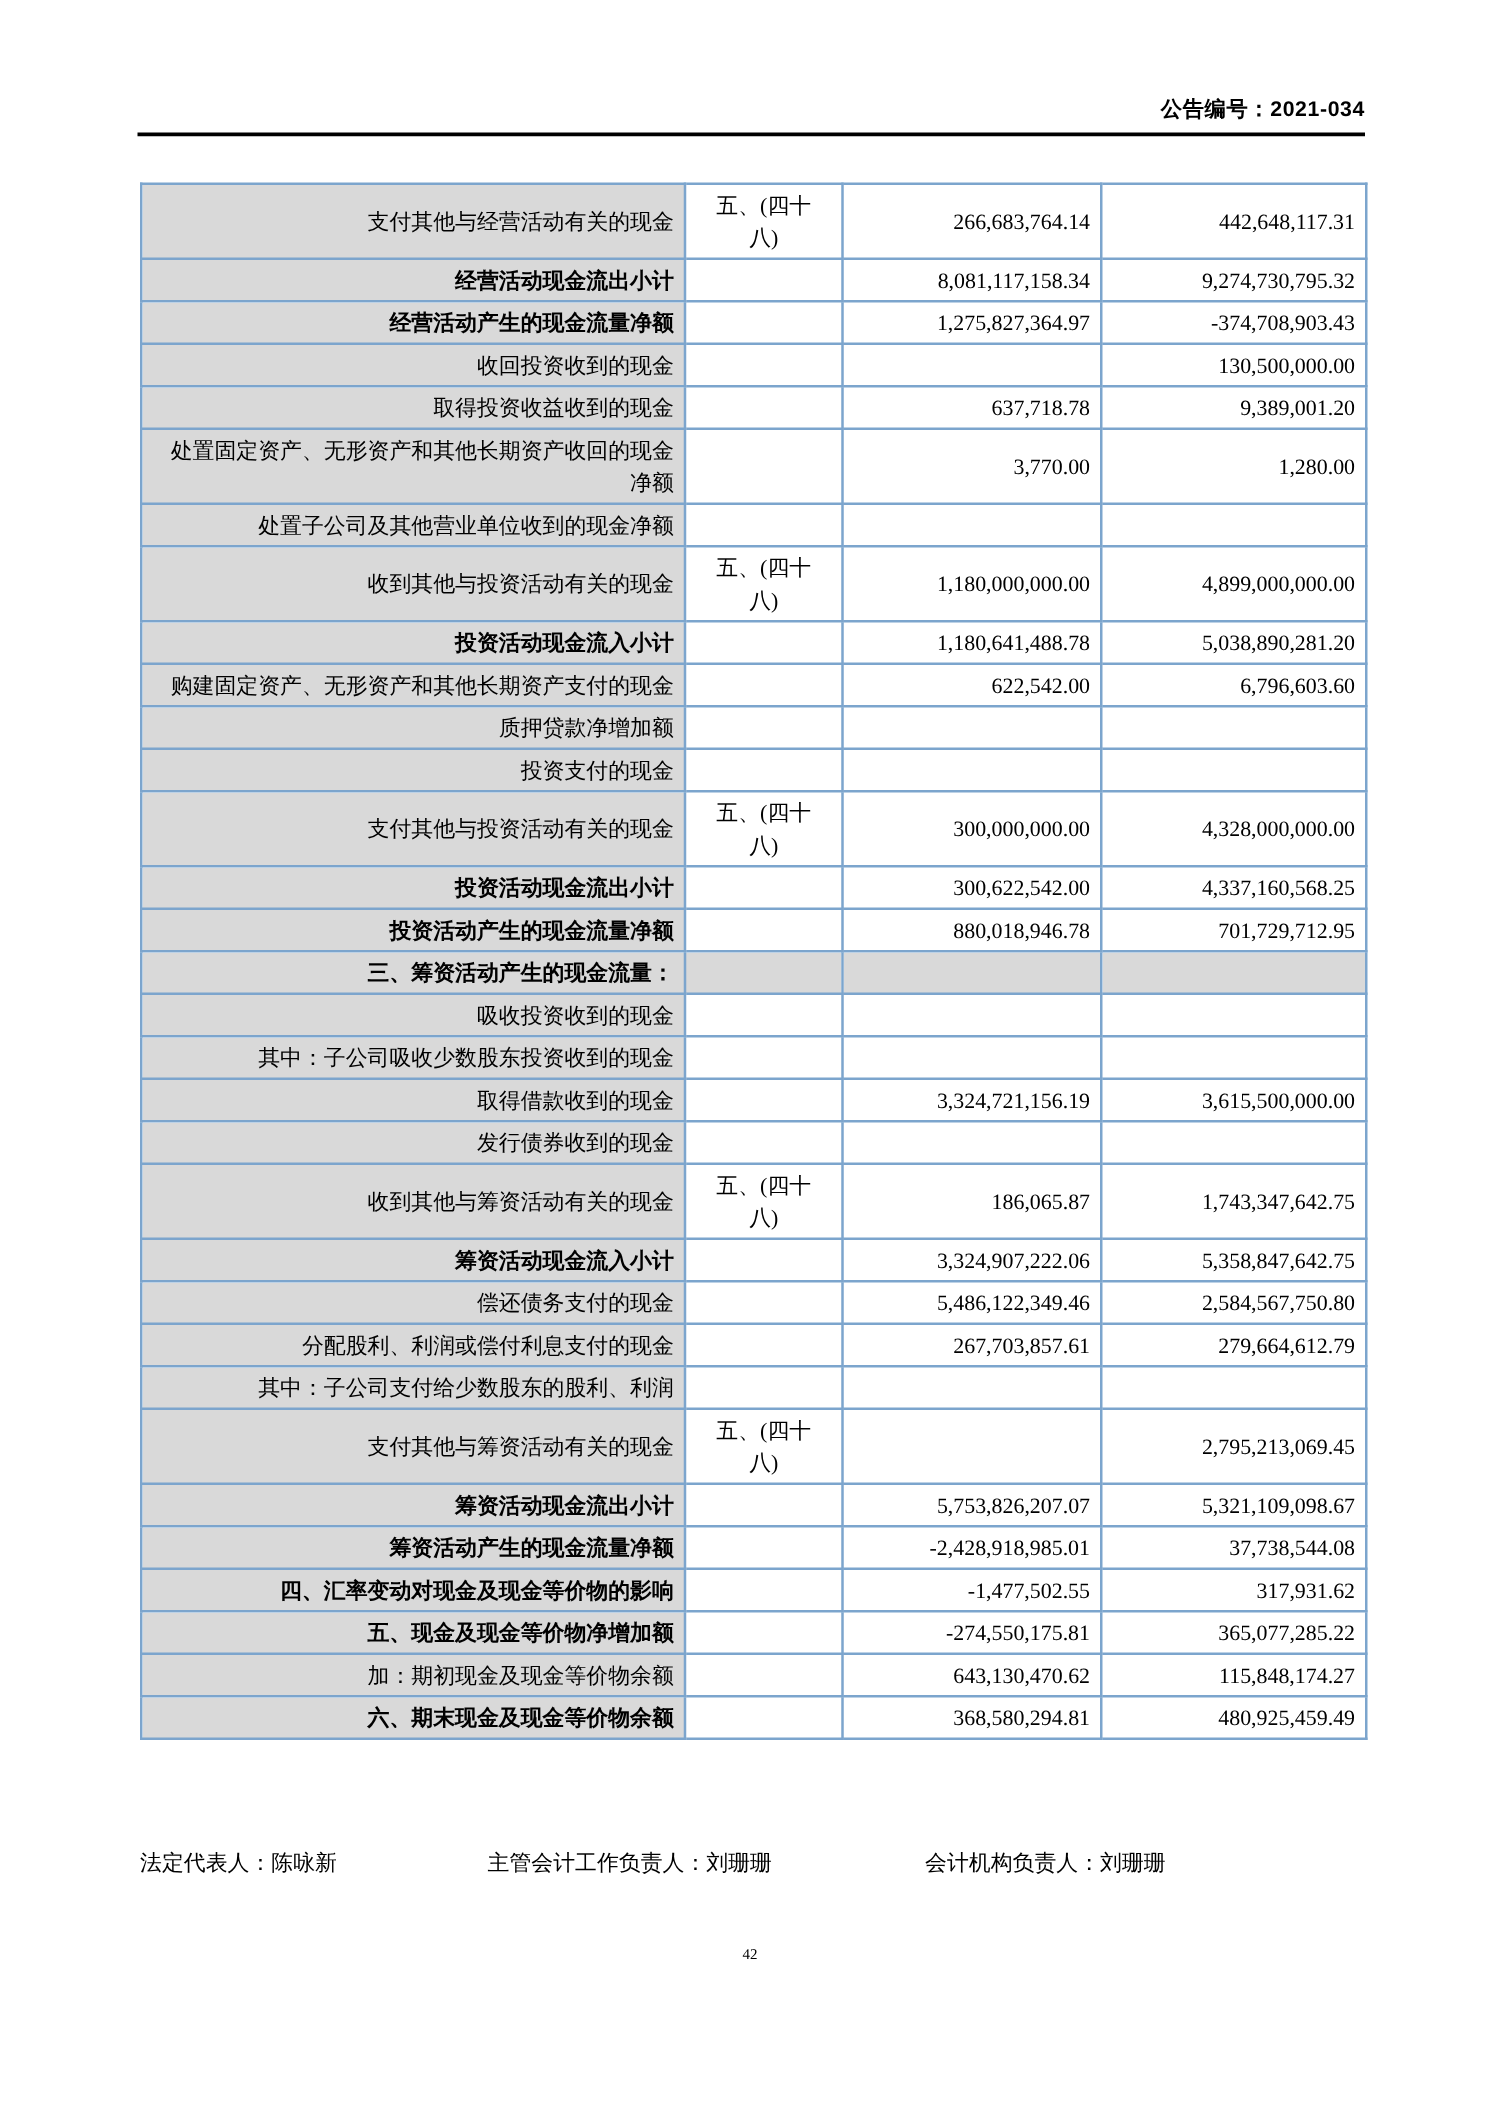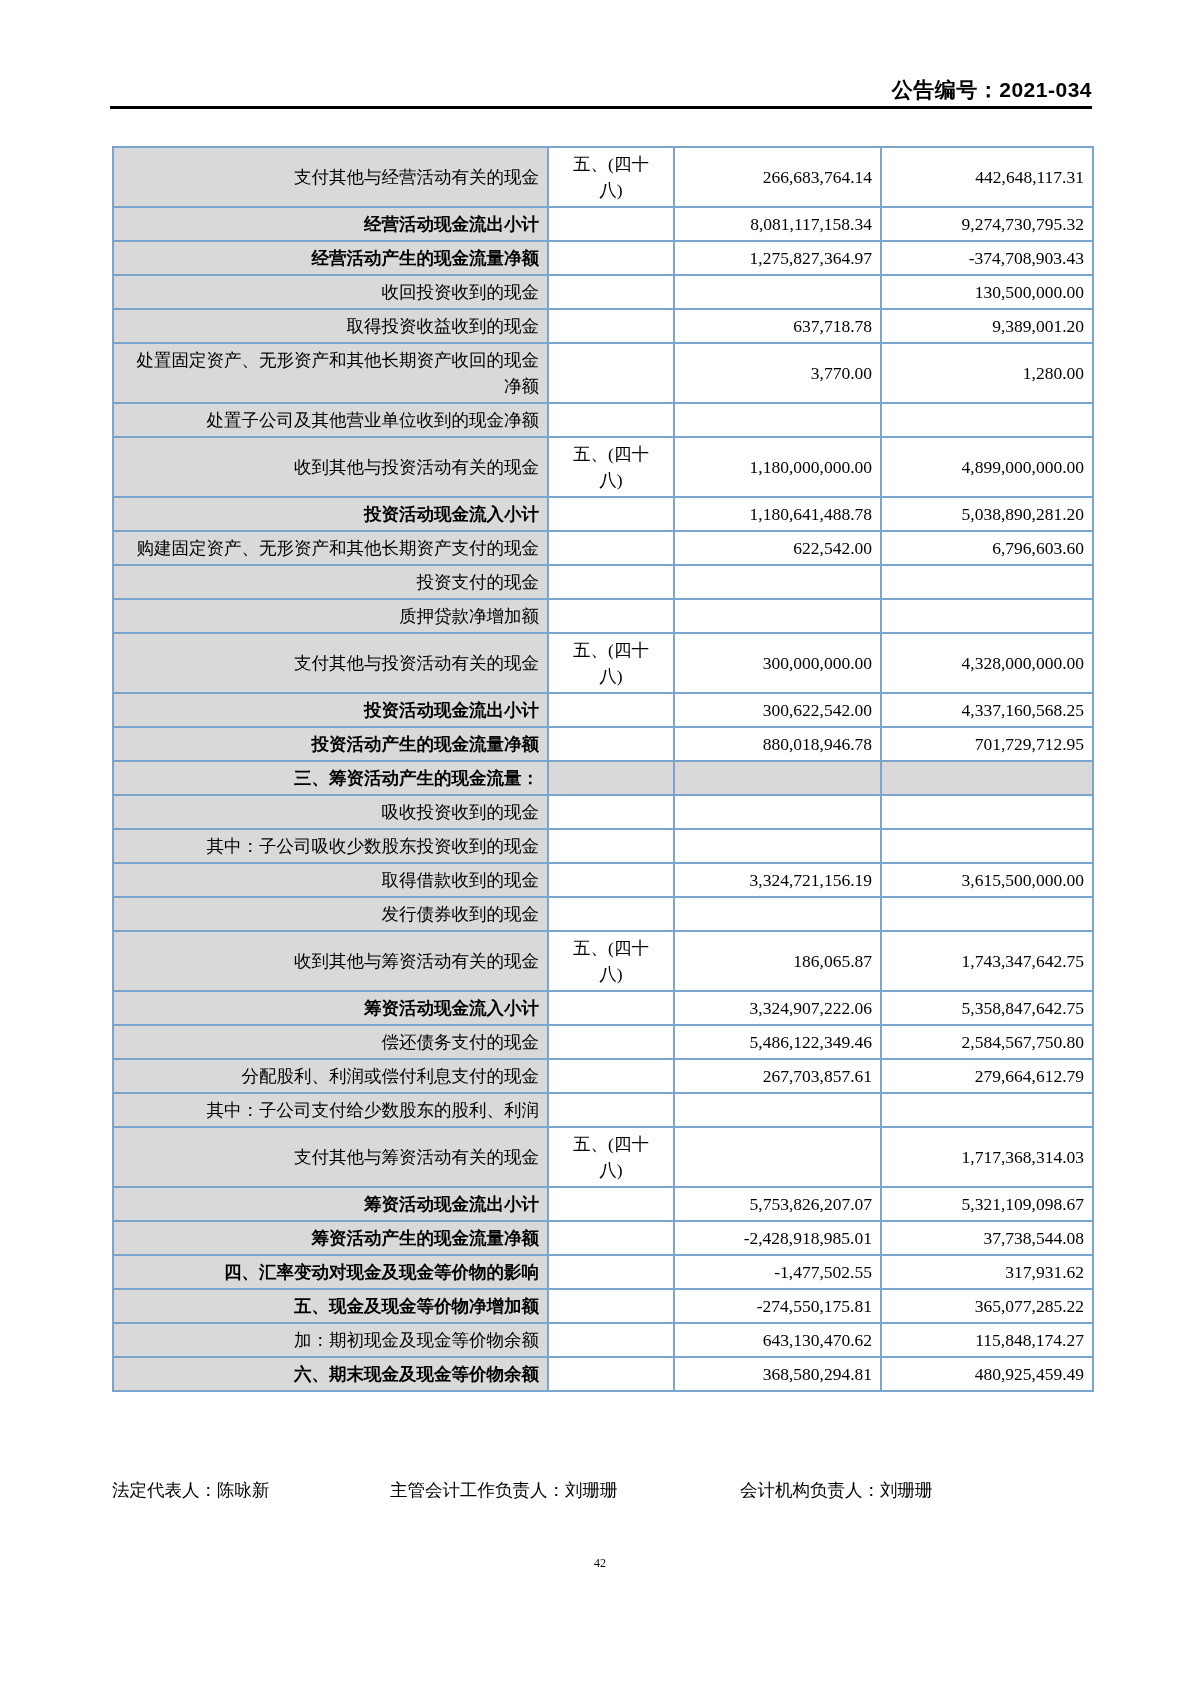--- a/index.html
+++ b/index.html
@@ -1,21 +1,21 @@
 <!DOCTYPE html>
 <html><head>
 <meta charset="utf-8">
 <style>
   html,body{margin:0;padding:0;}
   body{
     width:1200px;height:1697px;position:relative;background:#ffffff;color:#000;
     font-family:"Liberation Serif","DejaVu Serif",serif;
   }
   .header-note{
-    position:absolute;top:76px;right:108px;font-size:21px;letter-spacing:.5px;
+    position:absolute;top:76px;right:108px;font-size:17px;letter-spacing:.5px;
     font-family:"Liberation Sans","DejaVu Sans",sans-serif;font-weight:600;
   }
   .rule{position:absolute;top:106px;left:110px;width:982px;height:3px;background:#000;}
   .table-wrap{position:absolute;top:146px;left:112px;width:980px;}
   table{border-collapse:collapse;width:100%;table-layout:fixed;}
   td{
     border:2px solid #7ca5cd;font-size:17.5px;line-height:26px;
     padding:3px 8px;vertical-align:middle;height:26px;overflow:hidden;
   }
   td.c1{background:#d9d9d9;text-align:right;}
@@ -102,27 +102,27 @@
           <td class="c3 num">1,180,641,488.78</td>
           <td class="c4 num">5,038,890,281.20</td>
         </tr>
         <tr class="item">
           <td class="c1">购建固定资产、无形资产和其他长期资产支付的现金</td>
           <td class="c2 note"></td>
           <td class="c3 num">622,542.00</td>
           <td class="c4 num">6,796,603.60</td>
         </tr>
         <tr class="item">
+          <td class="c1">质押贷款净增加额</td>
+          <td class="c2 note"></td>
+          <td class="c3 num"></td>
+          <td class="c4 num"></td>
+        </tr>
+        <tr class="item">
           <td class="c1">投资支付的现金</td>
-          <td class="c2 note"></td>
-          <td class="c3 num"></td>
-          <td class="c4 num"></td>
-        </tr>
-        <tr class="item">
-          <td class="c1">质押贷款净增加额</td>
           <td class="c2 note"></td>
           <td class="c3 num"></td>
           <td class="c4 num"></td>
         </tr>
         <tr class="item">
           <td class="c1">支付其他与投资活动有关的现金</td>
           <td class="c2 note">五、(四十
 八)</td>
           <td class="c3 num">300,000,000.00</td>
           <td class="c4 num">4,328,000,000.00</td>
@@ -198,21 +198,21 @@
           <td class="c1">其中：子公司支付给少数股东的股利、利润</td>
           <td class="c2 note"></td>
           <td class="c3 num"></td>
           <td class="c4 num"></td>
         </tr>
         <tr class="item">
           <td class="c1">支付其他与筹资活动有关的现金</td>
           <td class="c2 note">五、(四十
 八)</td>
           <td class="c3 num"></td>
-          <td class="c4 num">1,717,368,314.03</td>
+          <td class="c4 num">2,795,213,069.45</td>
         </tr>
         <tr class="subtotal">
           <td class="c1">筹资活动现金流出小计</td>
           <td class="c2 note"></td>
           <td class="c3 num">5,753,826,207.07</td>
           <td class="c4 num">5,321,109,098.67</td>
         </tr>
         <tr class="subtotal">
           <td class="c1">筹资活动产生的现金流量净额</td>
           <td class="c2 note"></td>

